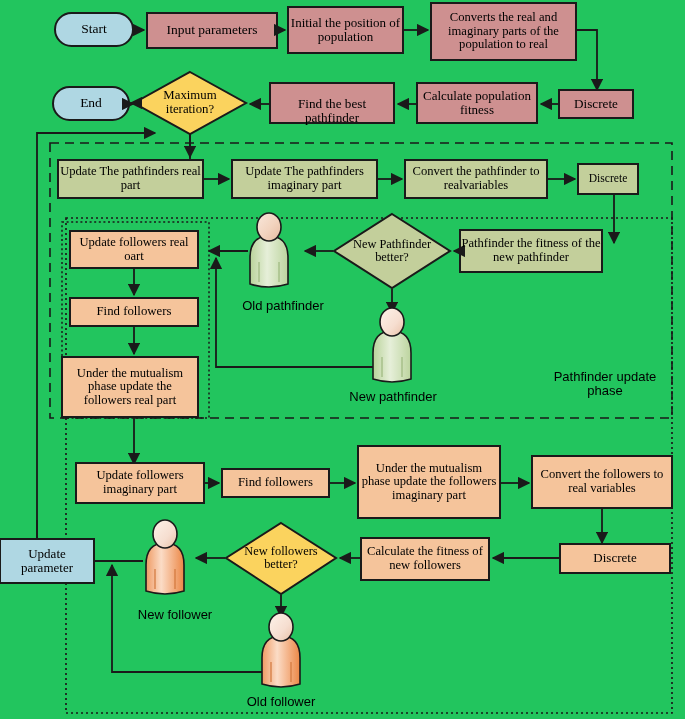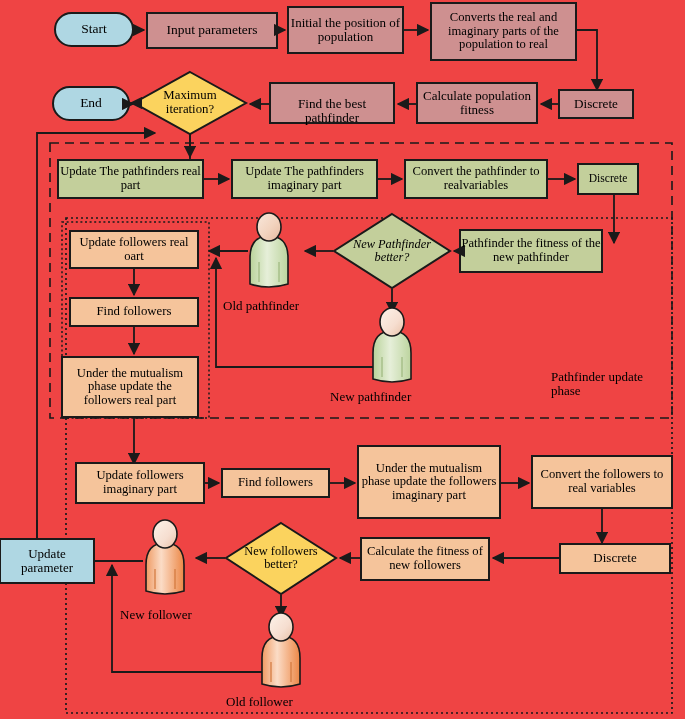--- a/index.html
+++ b/index.html
@@ -1,27 +1,27 @@
 <!DOCTYPE html>
 <html><head>
 <meta charset="utf-8">
 <title>Algorithm Flowchart</title>
 <style>
   html,body{margin:0;padding:0;background:#ffffff;}
   body{font-family:"Liberation Serif", serif;}
-  #stage{position:relative;width:685px;height:719px;background:#ef4444;overflow:hidden;}
+  #stage{position:relative;width:685px;height:719px;background:#22c55e;overflow:hidden;}
   svg#canvas{position:absolute;left:0;top:0;width:685px;height:719px;}
   .nodeText{
     position:absolute;display:flex;align-items:center;justify-content:center;
     text-align:center;font-family:"Liberation Serif", serif;color:#000;
     line-height:1.08;pointer-events:none;
   }
   .freeLabel{
-    position:absolute;font-family:Liberation Serif, serif;color:#000;
-    text-align:left;line-height:1.1;
+    position:absolute;font-family:Liberation Sans, sans-serif;color:#000;
+    text-align:center;line-height:1.1;
   }
 </style>
 </head>
 <body>
 
 <div id="stage">
 
   <svg id="canvas" viewBox="0 0 685 719">
     <defs>
       <marker id="arrow" viewBox="0 0 10 10" refX="9" refY="5" markerWidth="7" markerHeight="7" orient="auto-start-reverse">
@@ -184,21 +184,21 @@
   <div class="nodeText" style="left:272px;top:83px;width:120px;height:56px;font-size:13.2px;">Find the best pathfinder</div>
   <div class="nodeText" style="left:146px;top:84px;width:88px;height:38px;font-size:12.8px;">Maximum iteration?</div>
   <div class="nodeText" style="left:53px;top:87px;width:76px;height:33px;font-size:13.5px;">End</div>
 
   <div class="nodeText" style="left:59px;top:160px;width:143px;height:38px;font-size:12.6px;">Update The pathfinders real  part</div>
   <div class="nodeText" style="left:233px;top:160px;width:143px;height:38px;font-size:12.6px;">Update The pathfinders imaginary  part</div>
   <div class="nodeText" style="left:406px;top:160px;width:140px;height:38px;font-size:12.6px;">Convert the pathfinder to realvariables</div>
   <div class="nodeText" style="left:578px;top:164px;width:60px;height:30px;font-size:11.6px;">Discrete</div>
 
   <div class="nodeText" style="left:461px;top:230px;width:140px;height:42px;font-size:12.6px;">Pathfinder the fitness of the new pathfinder</div>
-  <div class="nodeText" style="left:350px;top:226px;width:84px;height:50px;font-size:12.4px;font-style:italic;">New Pathfinder better?</div>
+  <div class="nodeText" style="left:350px;top:226px;width:84px;height:50px;font-size:12.4px;">New Pathfinder better?</div>
 
   <div class="nodeText" style="left:71px;top:231px;width:126px;height:37px;font-size:12.6px;">Update followers real oart</div>
   <div class="nodeText" style="left:71px;top:298px;width:126px;height:28px;font-size:12.8px;">Find followers</div>
   <div class="nodeText" style="left:63px;top:357px;width:134px;height:60px;font-size:12.6px;">Under the mutualism phase update the followers real part</div>
 
   <div class="nodeText" style="left:77px;top:463px;width:126px;height:40px;font-size:12.6px;">Update followers imaginary part</div>
   <div class="nodeText" style="left:223px;top:469px;width:105px;height:28px;font-size:12.8px;">Find followers</div>
   <div class="nodeText" style="left:360px;top:446px;width:138px;height:72px;font-size:12.6px;">Under the mutualism phase update the followers imaginary part</div>
   <div class="nodeText" style="left:534px;top:456px;width:136px;height:52px;font-size:12.6px;">Convert the followers to real variables</div>
 

